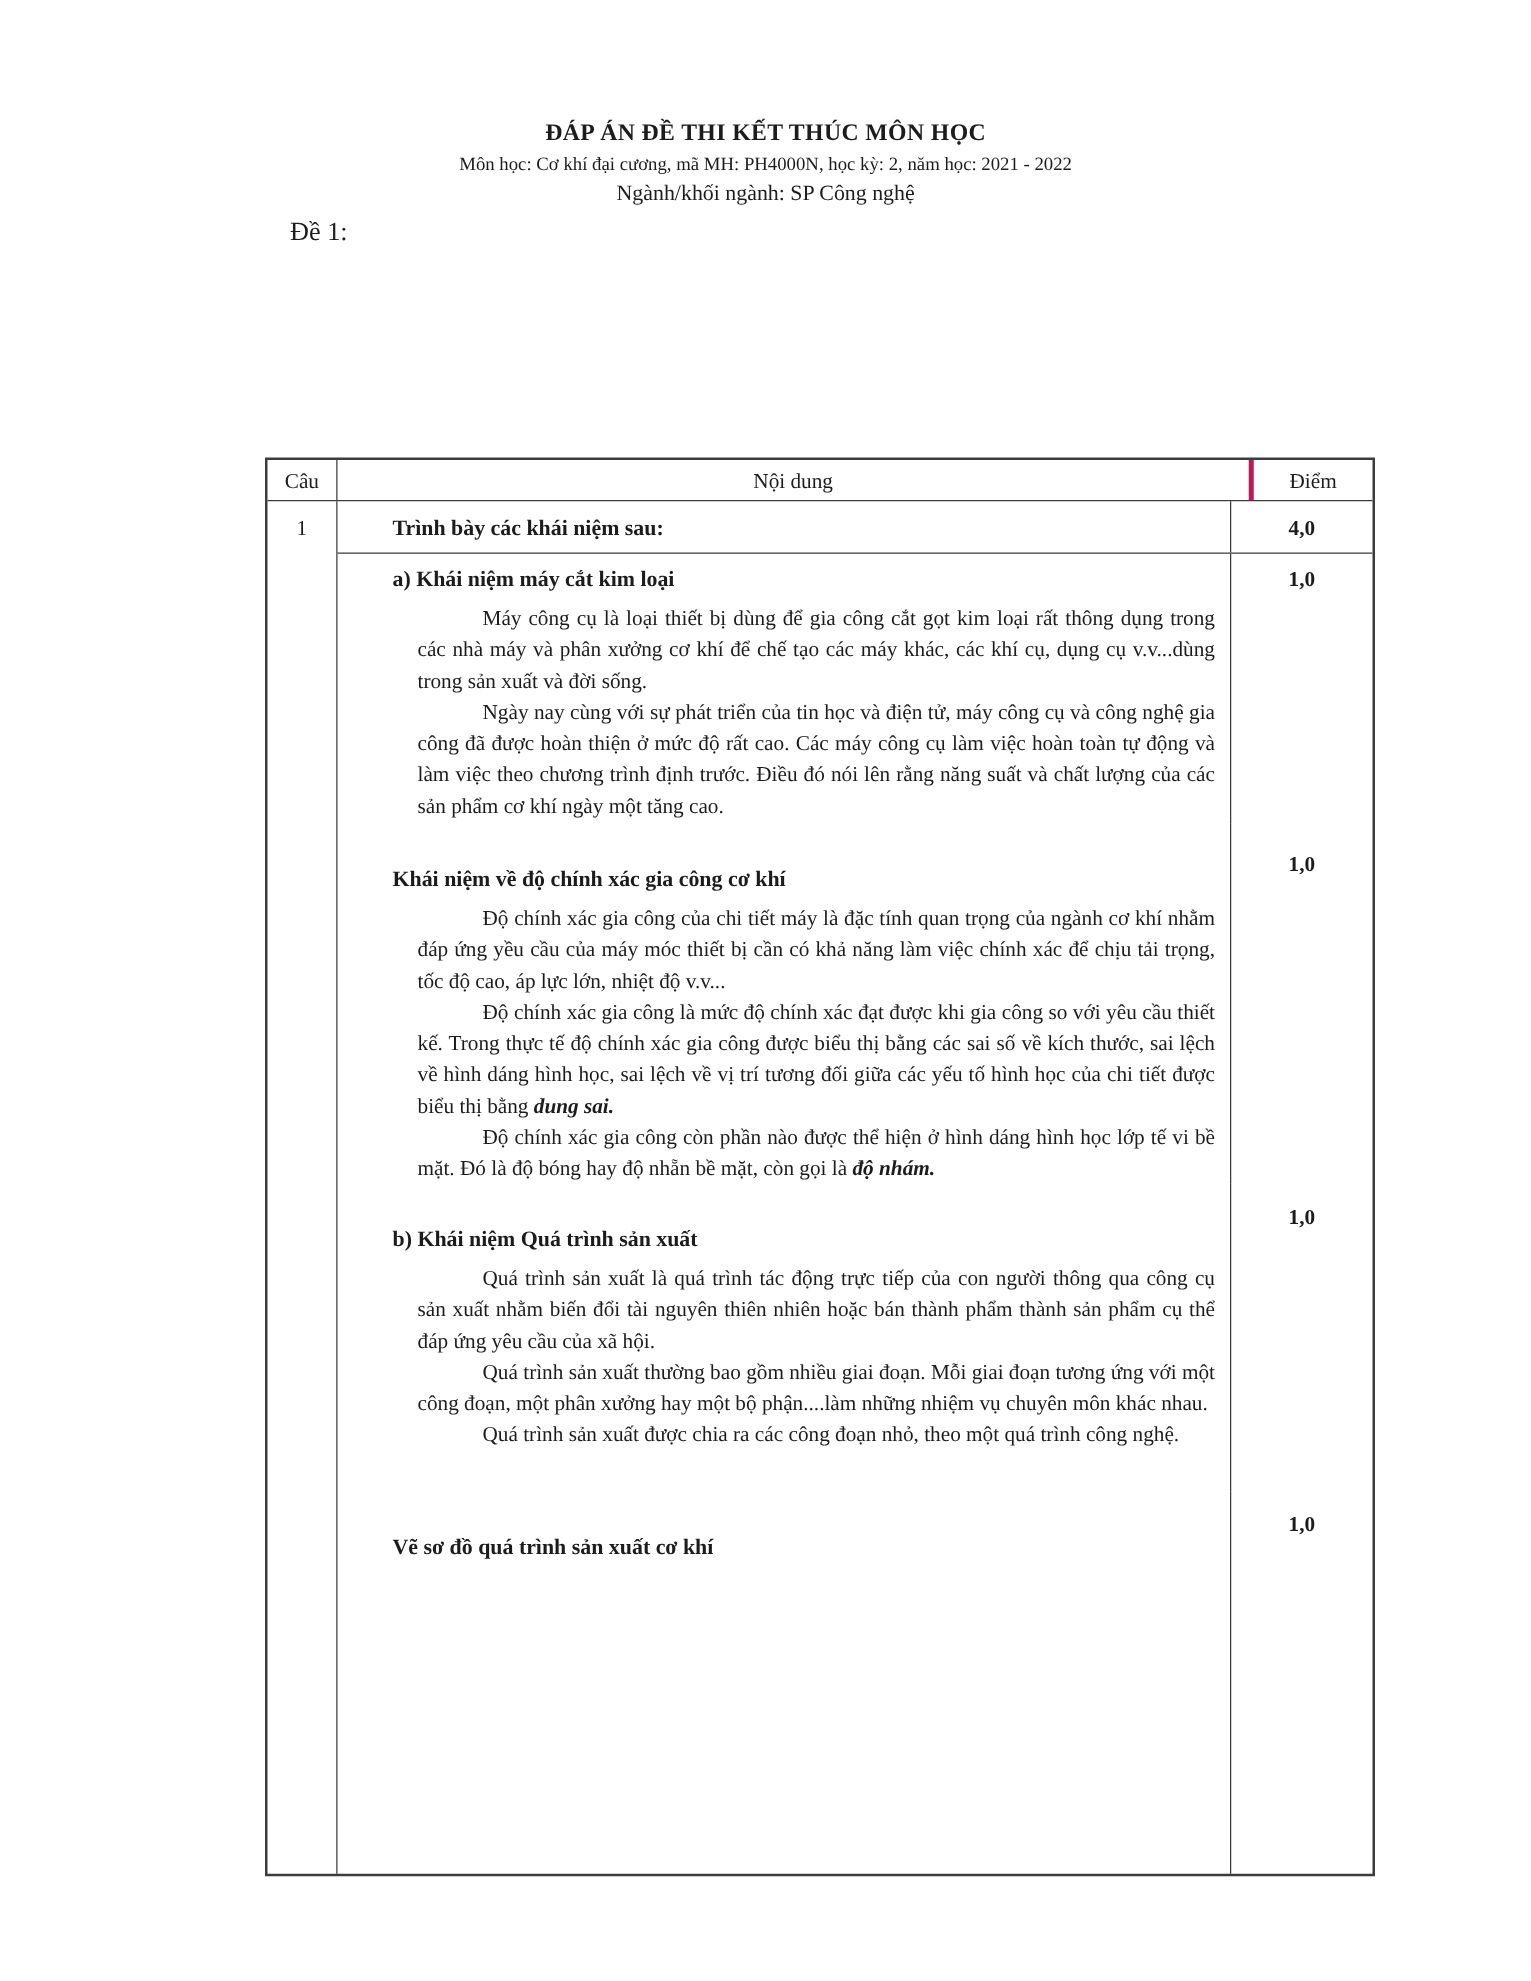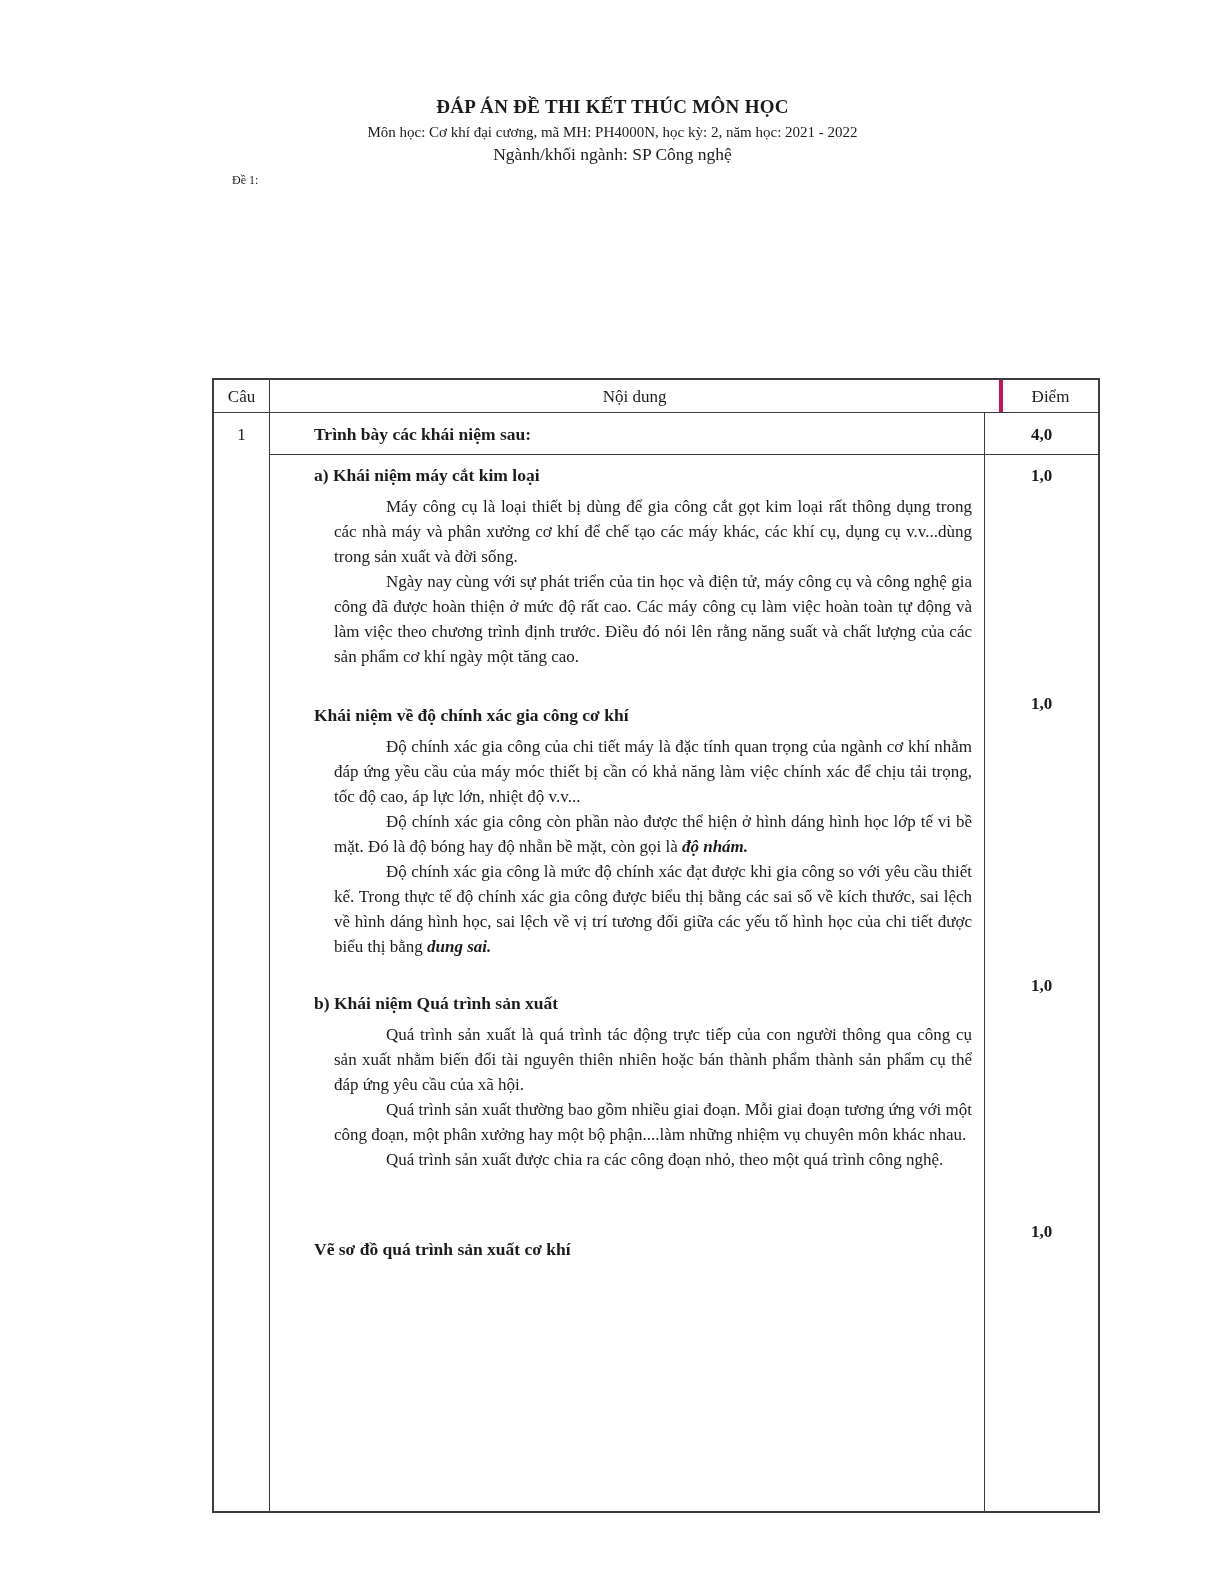--- a/index.html
+++ b/index.html
@@ -27,27 +27,27 @@
     font-size: 15px;
   }
   .doc-sub2 {
     margin-top: 3px;
     text-align: center;
     font-size: 17.5px;
   }
   .de-label {
     margin-top: 8px;
     margin-left: 232px;
-    font-size: 12px;
+    font-size: 21px;
   }
 
   
   .exam-table {
     position: absolute;
-    left: 212px; top: 282px;
+    left: 212px; top: 270px;
     width: 888px; height: 1135px;
     border: 2px solid #3c3c3c;
     display: flex;
     flex-direction: column;
     font-size: 17px;
     line-height: 25px;
   }
   .thead {
     display: flex;
     height: 33px;
@@ -155,22 +155,22 @@
             <p class="para"><span>Máy công cụ là loại thiết bị dùng để gia công cắt gọt kim loại rất thông dụng trong các nhà máy và phân xưởng cơ khí để chế tạo các máy khác, các khí cụ, dụng cụ v.v...dùng trong sản xuất và đời sống.</span></p>
             <p class="para"><span>Ngày nay cùng với sự phát triển của tin học và điện tử, máy công cụ và công nghệ gia công đã được hoàn thiện ở mức độ rất cao. Các máy công cụ làm việc hoàn toàn tự động và làm việc theo chương trình định trước. Điều đó nói lên rằng năng suất và chất lượng của các sản phẩm cơ khí ngày một tăng cao.</span></p>
           </div>
           <div class="cell-points pt8">1,0</div>
         </div>
 
         <div class="trow sec-acc">
           <div class="cell-content">
             <div class="sec-heading mt16 mb6">Khái niệm về độ chính xác gia công cơ khí</div>
             <p class="para"><span>Độ chính xác gia công của chi tiết máy là đặc tính quan trọng của ngành cơ khí nhằm đáp ứng yều cầu của máy móc thiết bị cần có khả năng làm việc chính xác để chịu tải trọng, tốc độ cao, áp lực lớn, nhiệt độ v.v...</span></p>
+            <p class="para"><span>Độ chính xác gia công là mức độ chính xác đạt được khi gia công so với yêu cầu thiết kế. Trong thực tế độ chính xác gia công được biểu thị bằng các sai số về kích thước, sai lệch về hình dáng hình học, sai lệch về vị trí tương đối giữa các yếu tố hình học của chi tiết được biểu thị bằng </span><span class="bi">dung sai.</span></p>
             <p class="para"><span>Độ chính xác gia công còn phần nào được thể hiện ở hình dáng hình học lớp tế vi bề mặt. Đó là độ bóng hay độ nhẵn bề mặt, còn gọi là </span><span class="bi">độ nhám.</span></p>
-            <p class="para"><span>Độ chính xác gia công là mức độ chính xác đạt được khi gia công so với yêu cầu thiết kế. Trong thực tế độ chính xác gia công được biểu thị bằng các sai số về kích thước, sai lệch về hình dáng hình học, sai lệch về vị trí tương đối giữa các yếu tố hình học của chi tiết được biểu thị bằng </span><span class="bi">dung sai.</span></p>
           </div>
           <div class="cell-points pt20">1,0</div>
         </div>
 
         <div class="trow sec-b">
           <div class="cell-content">
             <div class="sec-heading mt16 mb6">b)  Khái niệm Quá trình sản xuất</div>
             <p class="para"><span>Quá trình sản xuất là quá trình tác động trực tiếp của con người thông qua công cụ sản xuất nhằm biến đổi tài nguyên thiên nhiên hoặc bán thành phẩm thành sản phẩm cụ thể đáp ứng yêu cầu của xã hội.</span></p>
             <p class="para"><span>Quá trình sản xuất thường bao gồm nhiều giai đoạn. Mỗi giai đoạn tương ứng với một công đoạn, một phân xưởng hay một bộ phận....làm những nhiệm vụ chuyên môn khác nhau.</span></p>
             <p class="para"><span>Quá trình sản xuất được chia ra các công đoạn nhỏ, theo một quá trình công nghệ.</span></p>

